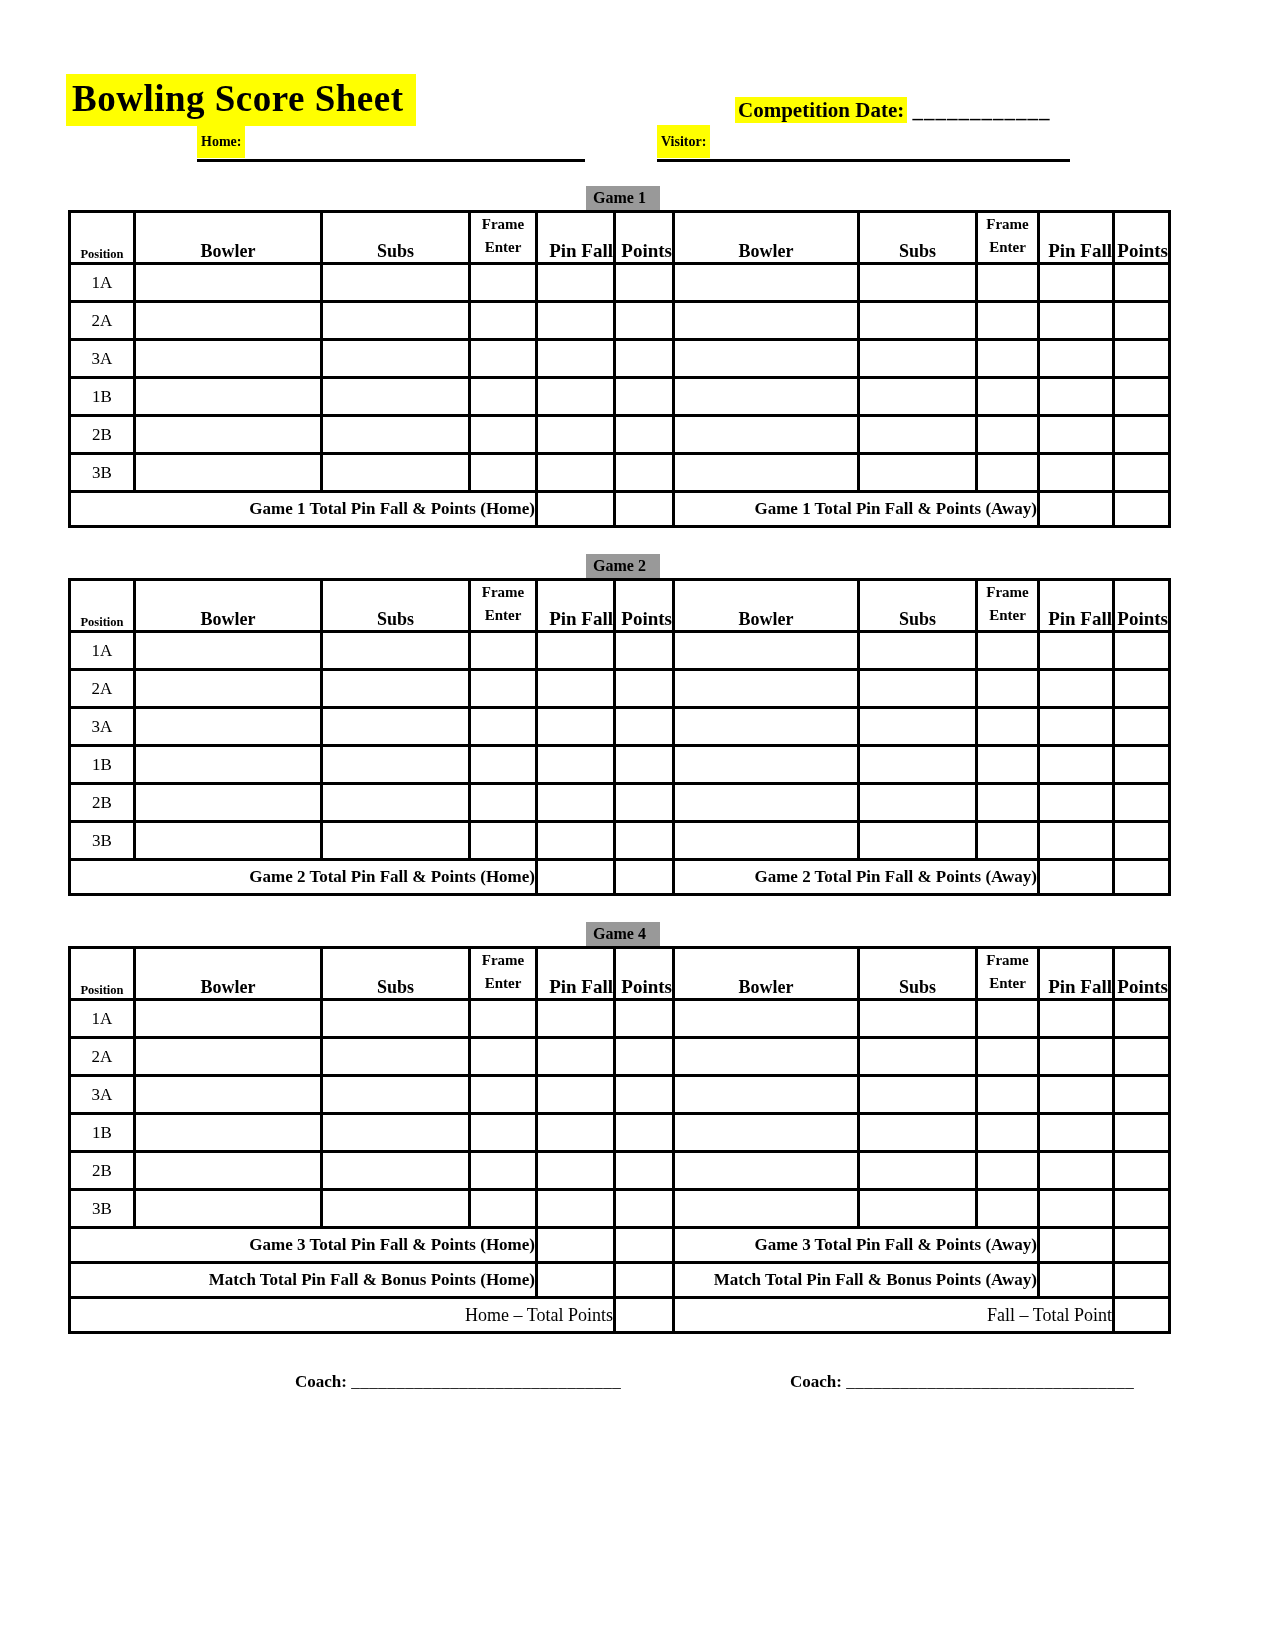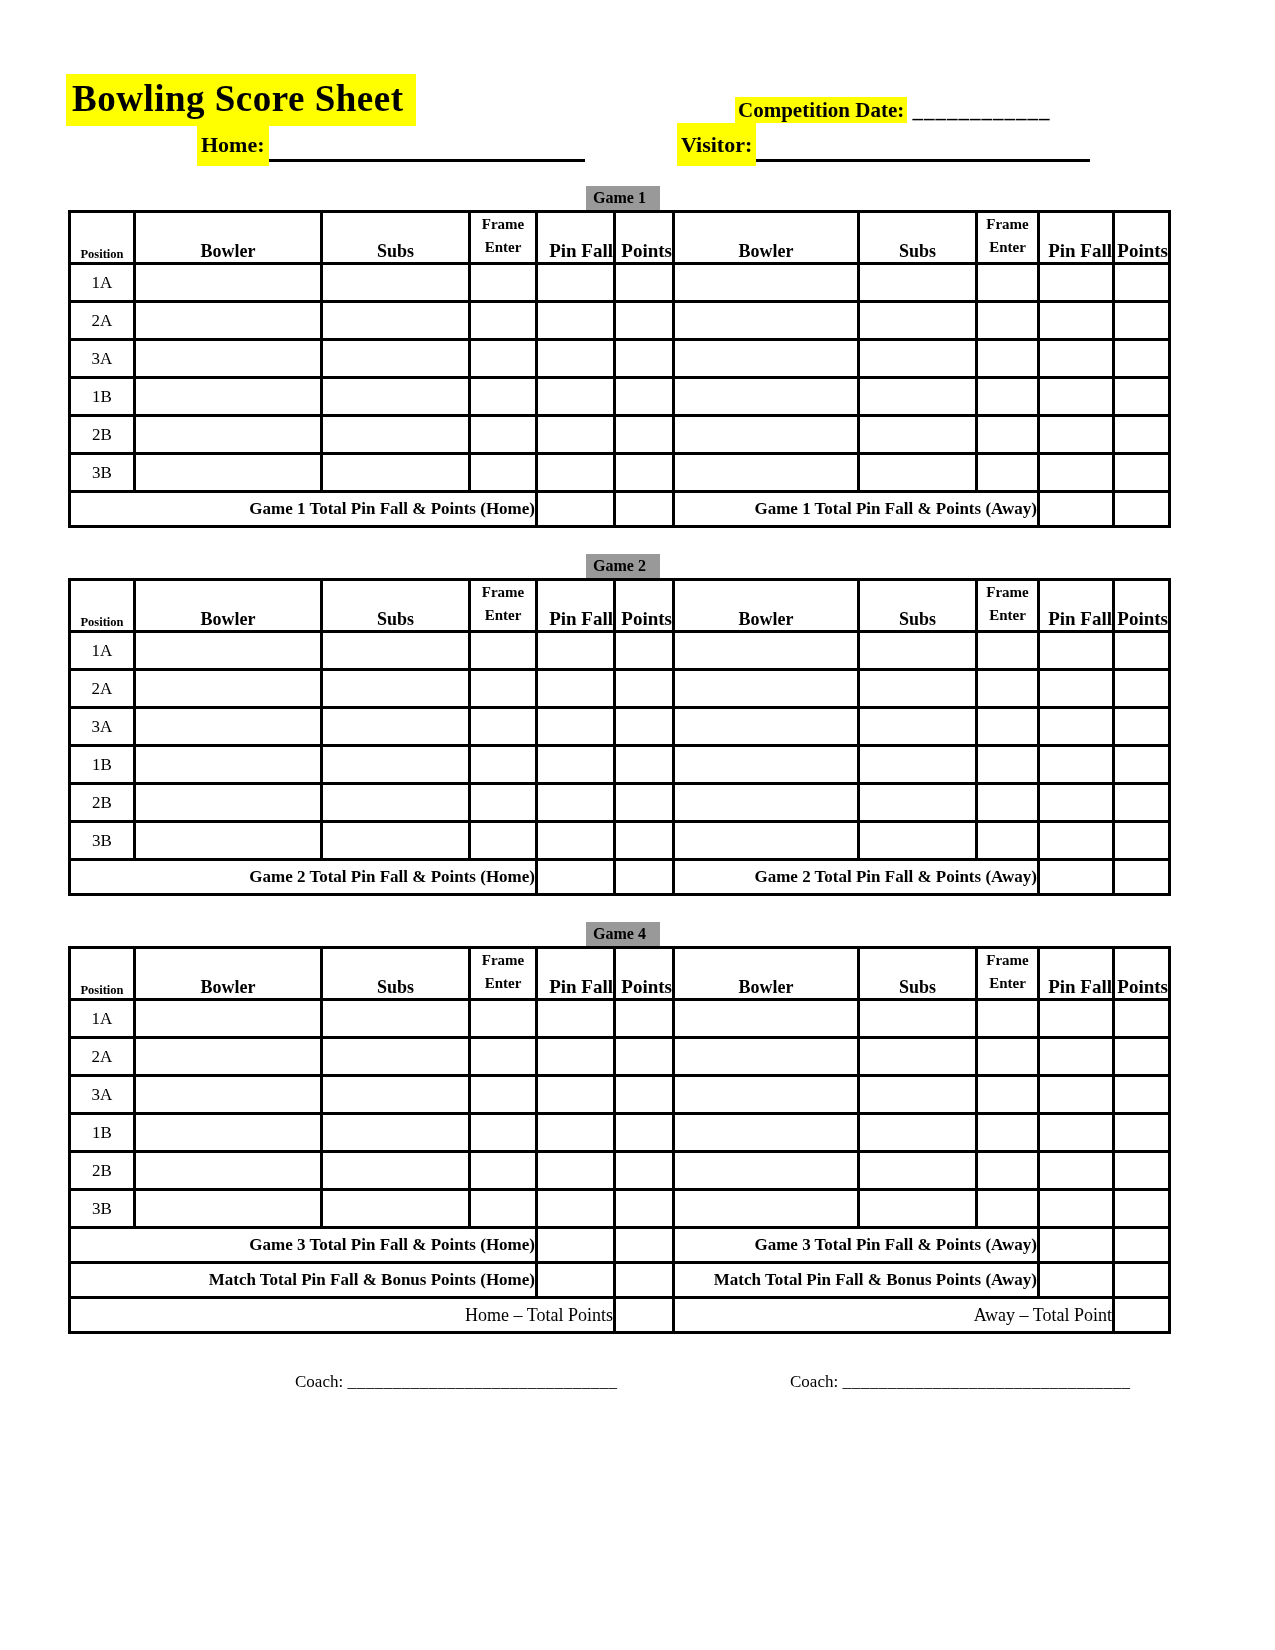--- a/index.html
+++ b/index.html
@@ -12,23 +12,23 @@
   
   .hdr-title { position:absolute; left:66px; top:74px; }
   .hdr-title .hl {
     display:inline-block; background:var(--highlight);
     font-size:37px; font-weight:bold; padding:3px 12px 6px 6px; letter-spacing:0.5px;
   }
   .hdr-comp { position:absolute; left:735px; top:98px; font-size:21px; font-weight:bold; white-space:nowrap; }
   .hdr-comp .hl { background:var(--highlight); padding:1px 3px; }
   .hdr-comp .blank { font-weight:bold; letter-spacing:1px; }
   .name-line { position:absolute; top:132px; border-bottom:3px solid #000; height:30px; }
-  .name-line .hl { background:var(--highlight); font-size:22px; font-weight:bold; padding:9px 4px; }
+  .name-line .hl { background:var(--highlight); font-size:14px; font-weight:bold; padding:9px 4px; }
   #home-line { left:197px; width:388px; }
-  #visitor-line { left:677px; width:413px; }
+  #visitor-line { left:657px; width:413px; }
   
   .content { position:relative; padding-top:186px; }
   .section { margin-bottom:26px; }
   .game-label {
     width:fit-content; margin-left:586px; background:var(--gamebg);
     font-size:16px; font-weight:bold; padding:2px 14px 3px 7px; line-height:19px;
   }
   table.score-table {
     border-collapse:collapse; table-layout:fixed; width:1100px; margin-left:68px;
     empty-cells:show;
@@ -42,21 +42,21 @@
   th.h-frame{ font-size:15px; font-weight:bold; vertical-align:top; text-align:center; line-height:23px; padding-top:2px; }
   th.h-sm   { font-size:19px; font-weight:bold; vertical-align:bottom; text-align:right; padding-bottom:5px; }
   td.c-pos  { font-size:17px; text-align:center; vertical-align:middle; }
   td.c-tlabel { font-size:17px; font-weight:bold; text-align:right; vertical-align:middle; padding-left:3px; white-space:nowrap; }
   td.c-grand  { font-size:18px; font-weight:normal; text-align:right; vertical-align:middle; padding-right:5px; white-space:nowrap; }
   
   .coach-row { position:relative; height:42px; margin-top:38px; font-size:17px; }
   .coach { position:absolute; white-space:nowrap; }
   #coach-left { left:295px; }
   #coach-right { left:790px; }
-  .coach .lbl { font-weight:normal;margin-top:40px; }
+  .coach .lbl { font-weight:bold;margin-top:40px; }
   .coach .blank { letter-spacing:0.5px; }
 </style>
 </head>
 <body>
 
 <div class="hdr-title">
   <span class="hl">Bowling Score Sheet</span>
 </div>
 
 <div class="hdr-comp">
@@ -434,21 +434,21 @@
         <td class="c-tlabel" colspan="4">Match Total Pin Fall &amp; Bonus Points (Home)</td>
         <td></td>
         <td></td>
         <td class="c-tlabel" colspan="3">Match Total Pin Fall &amp; Bonus Points (Away)</td>
         <td></td>
         <td></td>
       </tr>
       <tr class="r-total">
         <td class="c-grand" colspan="5">Home – Total Points</td>
         <td></td>
-        <td class="c-grand" colspan="4">Away – Total Point</td>
+        <td class="c-grand" colspan="4">Fall – Total Point</td>
         <td></td>
       </tr>
     </tbody>
       </table>
   </div>
 
   <div class="coach-row">
     <span class="coach" id="coach-left">
       <span class="lbl">Coach:</span>
       <span class="blank">______________________________</span>

